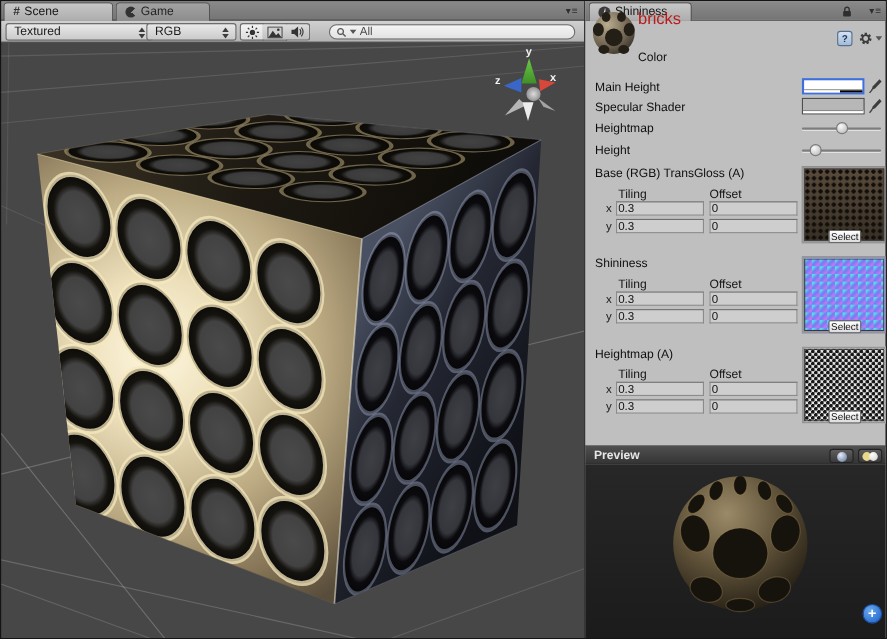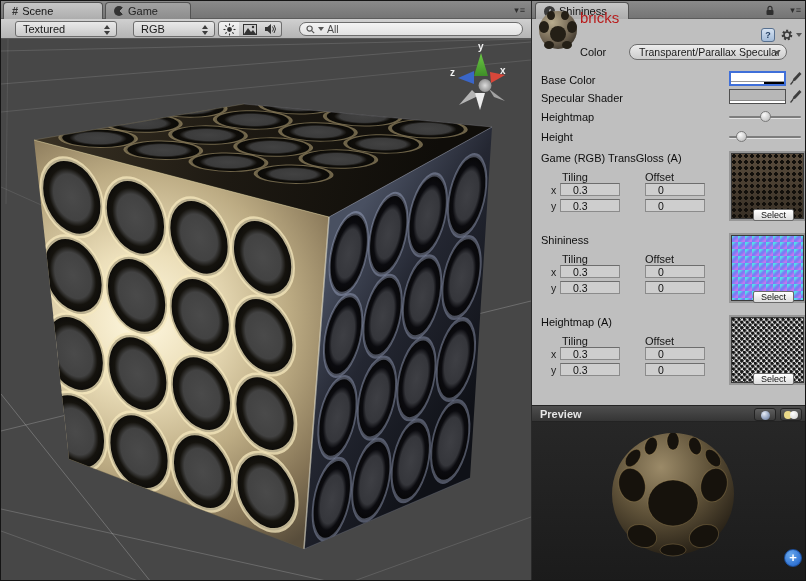--- a/index.html
+++ b/index.html
@@ -76,24 +76,24 @@
   .slider .track { position:absolute; left:0; right:0; top:5px; height:2px; background:#7d7d7d;
     border-radius:1px; box-shadow:0 1px 0 rgba(255,255,255,.55); }
   .slider .handle { position:absolute; top:0; width:11px; height:11px; border-radius:50%;
     background:radial-gradient(circle at 35% 30%, #fafafa, #c9c9c9 70%, #adadad); border:1px solid #7a7a7a; }
 
   .tex-section { position:absolute; left:0; width:276px; height:82px; }
   .ts-title { position:absolute; left:9px; top:1px; font-size:11px; color:#0e0e0e; white-space:nowrap; }
   .ts-h { position:absolute; top:20px; font-size:11px; color:#151515; }
   .ts-h-tiling { left:30px; } .ts-h-offset { left:113px; }
   .ts-axis { position:absolute; left:19px; font-size:10.5px; color:#222; }
-  .ts-field { position:absolute; width:60px; height:13px; background:#cecece; border:1px solid #8b8b8b;
-    border-top-color:#6d6d6d; font-size:10.5px; color:#111; padding:0 12px; font-family:"Liberation Sans",sans-serif; }
+  .ts-field { position:absolute; width:80px; height:13px; background:#cecece; border:1px solid #8b8b8b;
+    border-top-color:#6d6d6d; font-size:10.5px; color:#111; padding:0 1px; font-family:"Liberation Sans",sans-serif; }
   .ts-thumb { position:absolute; left:197px; top:0; width:77px; height:70px; border:2px solid #979797; box-shadow:inset 0 0 0 1px #3a3a3a; }
-  .ts-select { position:absolute; left:221px; top:58px; width:41px; height:12px; font-size:9px; color:#111;
+  .ts-select { position:absolute; left:221px; top:58px; width:30px; height:12px; font-size:9px; color:#111;
     background:linear-gradient(#ffffff,#dcdcdc); border:1px solid #6a6a6a; border-radius:2px; line-height:9px;
     font-family:"Liberation Sans",sans-serif; padding:0; }
 
   .tex-diffuse { background-color:#4a4034;
     background-image:radial-gradient(circle at 3px 3px, #120f0b 1.7px, rgba(0,0,0,0) 2.1px),
       linear-gradient(#5a4c3c,#372f25); background-size:6px 6px, 100% 100%; }
   .tex-normal { background-color:#7b7bf5;
     background-image:linear-gradient(135deg, #55dde8 20%, rgba(0,0,0,0) 45%),
       linear-gradient(315deg, #c178ef 20%, rgba(0,0,0,0) 45%);
     background-size:7px 7px; }
@@ -132,21 +132,21 @@
         <span>Scene</span>
       </div>
       <div class="tab inactive" style="left:104px;width:86px;">
         <span class="pac-icon"></span>
         <span>Game</span>
       </div>
       <span class="panel-menu" style="right:5px;">▾≡</span>
     </div>
 
     <div class="scene-toolbar">
-      <div class="dd" style="left:14px;width:102px;">
+      <div class="dd" style="left:4px;width:134px;">
         <span>Textured</span>
         <span class="updn"></span>
       </div>
       <div class="dd" style="left:132px;width:82px;">
         <span>RGB</span>
         <span class="updn"></span>
       </div>
       <div class="tbtn on first" style="left:217px;">
         <svg width="13" height="13" viewBox="0 0 13 13">
           <circle cx="6.5" cy="6.5" r="2.4" fill="#333"></circle>
@@ -381,26 +381,22 @@
     <span class="mat-name">bricks</span>
     <div class="help-btn">?</div>
     <div class="gear-btn">
       <svg width="14" height="14" viewBox="0 0 14 14">
         <circle cx="7" cy="7" r="4" fill="none" stroke="#3a3a3a" stroke-width="2.6" stroke-dasharray="1.9 1.6"></circle>
         <circle cx="7" cy="7" r="3" fill="none" stroke="#3a3a3a" stroke-width="1.6"></circle>
       </svg>
       <span class="caret-down"></span>
     </div>
     <span class="shader-label">Color</span>
-    <div class="shader-dd">
-      <span>Transparent/Parallax Specular</span>
-      <span class="caret-down"></span>
-    </div>
-
-    <span class="ilabel" style="top:73px;">Base Color</span>
+
+    <span class="ilabel" style="top:73px;">Main Height</span>
     <div class="swatch main" style="top:70px;">
         <div class="alpha-main"></div>
       </div>
     <svg class="dropper" style="top:70px;" width="13" height="15" viewBox="0 0 13 15">
       <path d="M10.5,1 L12.5,3 L6.5,9.5 L3,11 L4.5,7.5 Z" fill="#3d3d3d"></path>
         <line x1="1.5" y1="13.5" x2="4" y2="10.5" stroke="#3d3d3d" stroke-width="1.2"></line>
     </svg>
 
     <span class="ilabel" style="top:91px;">Specular Shader</span>
     <div class="swatch spec" style="top:88px;">
@@ -417,21 +413,21 @@
       <div class="handle" style="left: calc(50% - 5.5px);"></div>
     </div>
 
     <span class="ilabel" style="top:130px;">Height</span>
     <div class="slider" style="top:130px;">
       <div class="track"></div>
       <div class="handle" style="left: calc(12% - 1.3px);"></div>
     </div>
 
     <div class="tex-section" style="top:150px;">
-      <span class="ts-title">Game (RGB) TransGloss (A)</span>
+      <span class="ts-title">Base (RGB) TransGloss (A)</span>
       <span class="ts-h ts-h-tiling">Tiling</span>
       <span class="ts-h ts-h-offset">Offset</span>
       <span class="ts-axis" style="top:33px;">x</span>
       <input class="ts-field" style="top: 32px; left: 28px;" readonly="" value="0.3">
       <input class="ts-field" style="top: 32px; left: 113px;" readonly="" value="0">
       <span class="ts-axis" style="top:49px;">y</span>
       <input class="ts-field" style="top: 48px; left: 28px;" readonly="" value="0.3">
       <input class="ts-field" style="top: 48px; left: 113px;" readonly="" value="0">
       <div class="ts-thumb tex-diffuse"></div>
       <button class="ts-select">Select</button>

